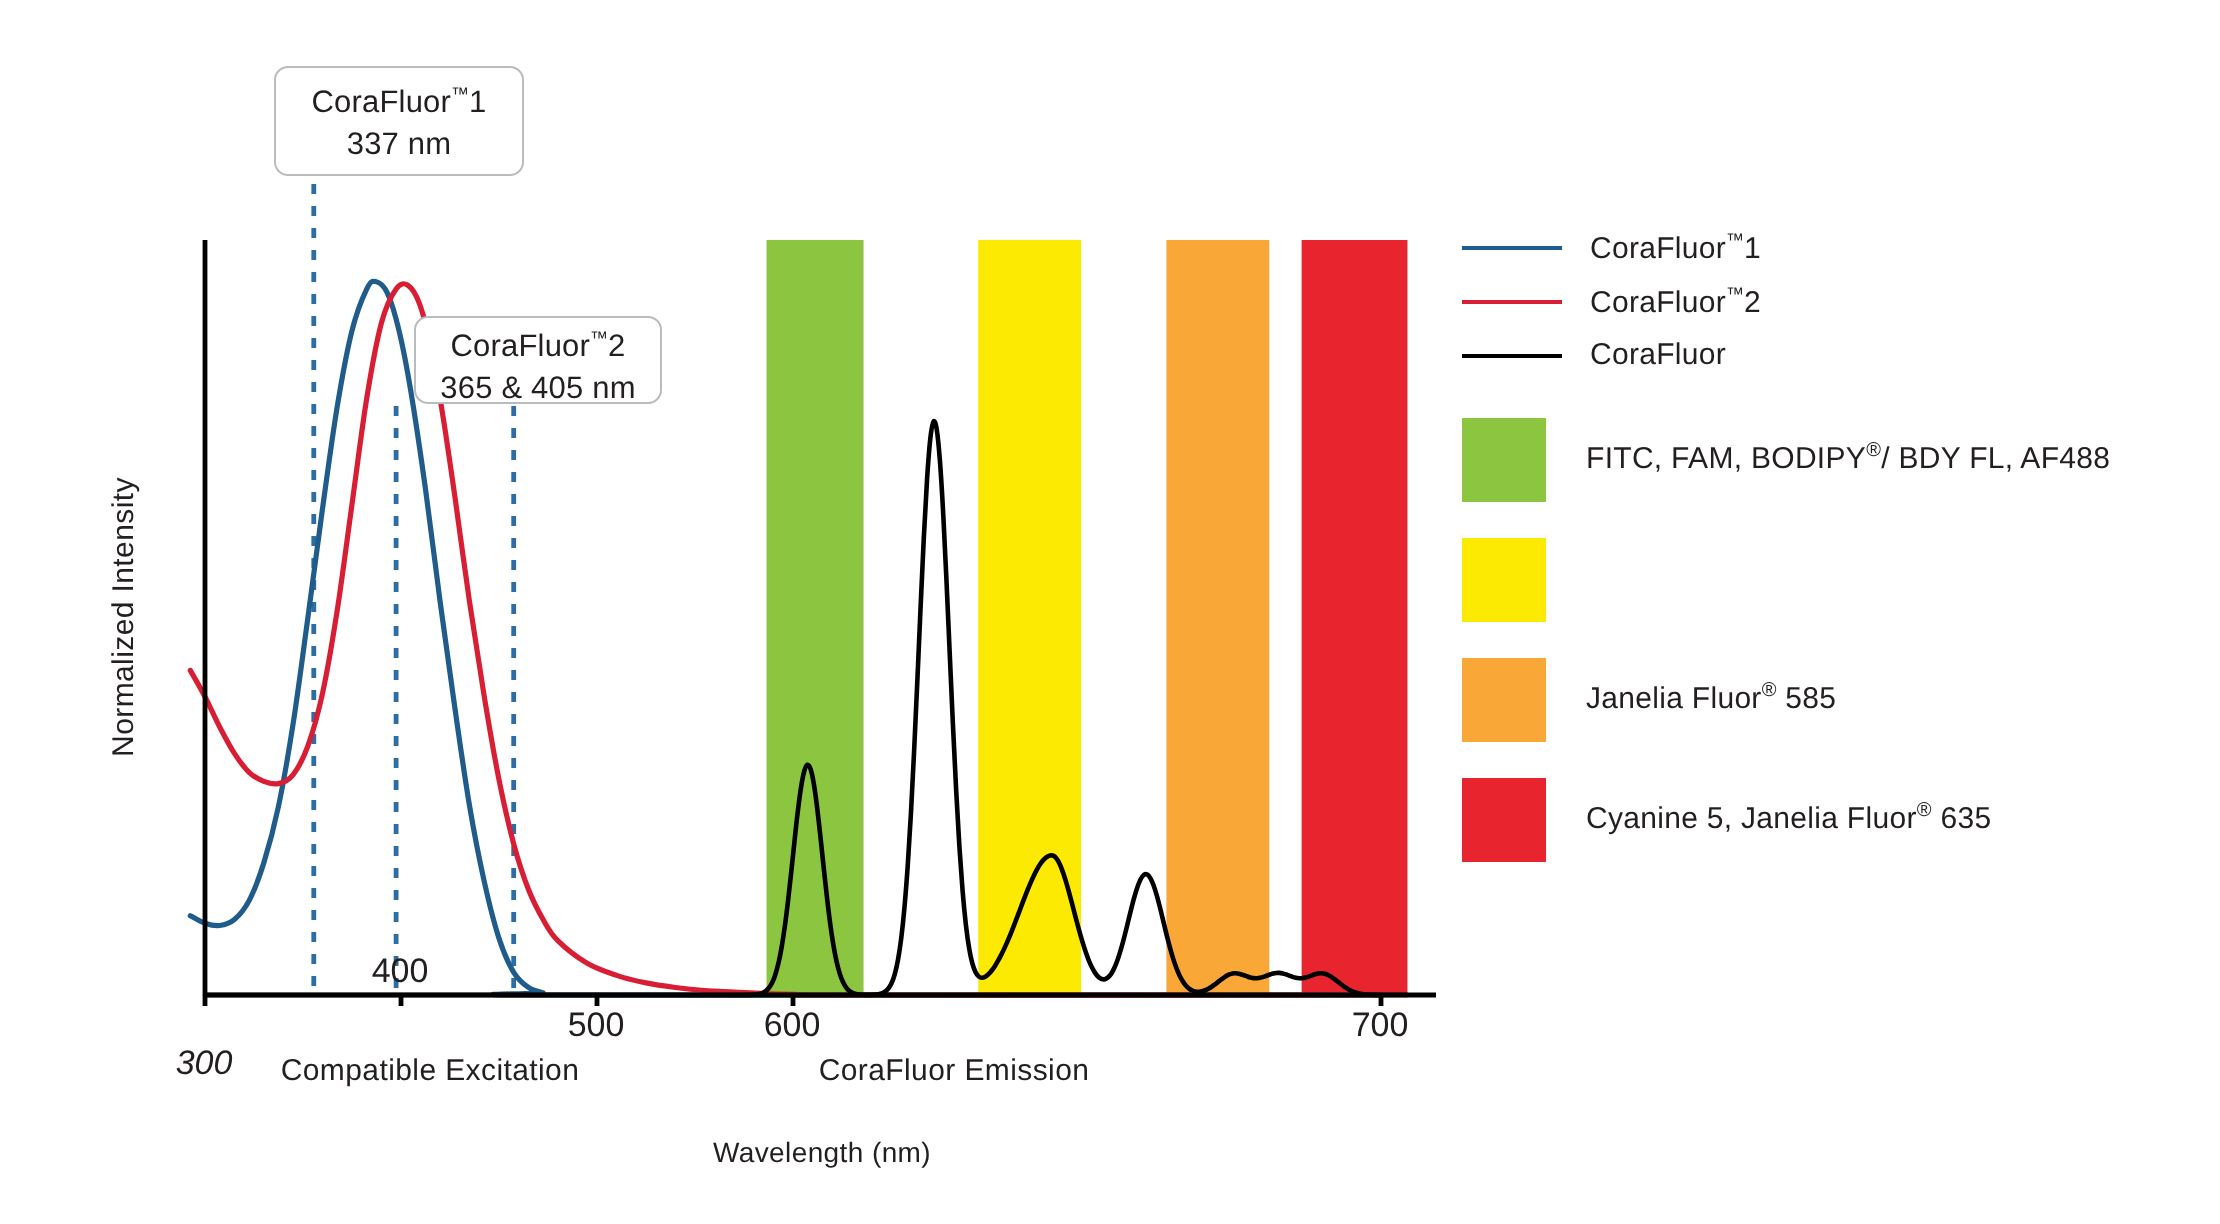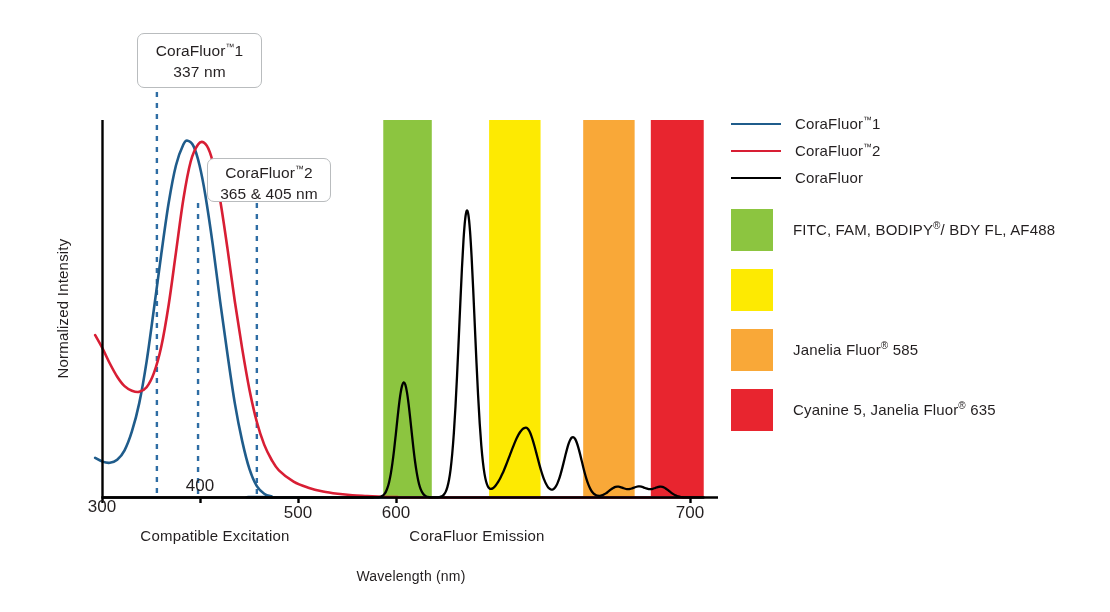--- a/index.html
+++ b/index.html
@@ -17,21 +17,21 @@
   #callout-1{left:137px;top:33px;width:125px;height:55px;}
   #callout-2{left:207px;top:158px;width:124px;height:44px;padding-top:4px;}
   .callout .l2{display:block;}
   sup.tm{font-size:9px;vertical-align:super;letter-spacing:0;}
 
   
   .txt{position:absolute;color:#231f20;white-space:nowrap;}
   #ylabel{left:-33px;top:300px;width:190px;text-align:center;
           transform:rotate(-90deg);font-size:15px;letter-spacing:.2px;}
   .tick{font-size:17px;}
-  #tick-300{left:102px;top:497px;transform:translateX(-50%);}
+  #tick-300{left:102px;top:522px;transform:translateX(-50%);font-style:italic;}
   #tick-400{left:200px;top:476px;transform:translateX(-50%);}
   #tick-500{left:298px;top:503px;transform:translateX(-50%);}
   #tick-600{left:396px;top:503px;transform:translateX(-50%);}
   #tick-700{left:690px;top:503px;transform:translateX(-50%);}
   .grouplbl{font-size:15px;letter-spacing:.2px;}
   #grp-exc{left:215px;top:527px;transform:translateX(-50%);}
   #grp-emi{left:477px;top:527px;transform:translateX(-50%);}
   #xlabel{left:411px;top:568px;transform:translateX(-50%);font-size:14px;
           letter-spacing:.2px;}
 

